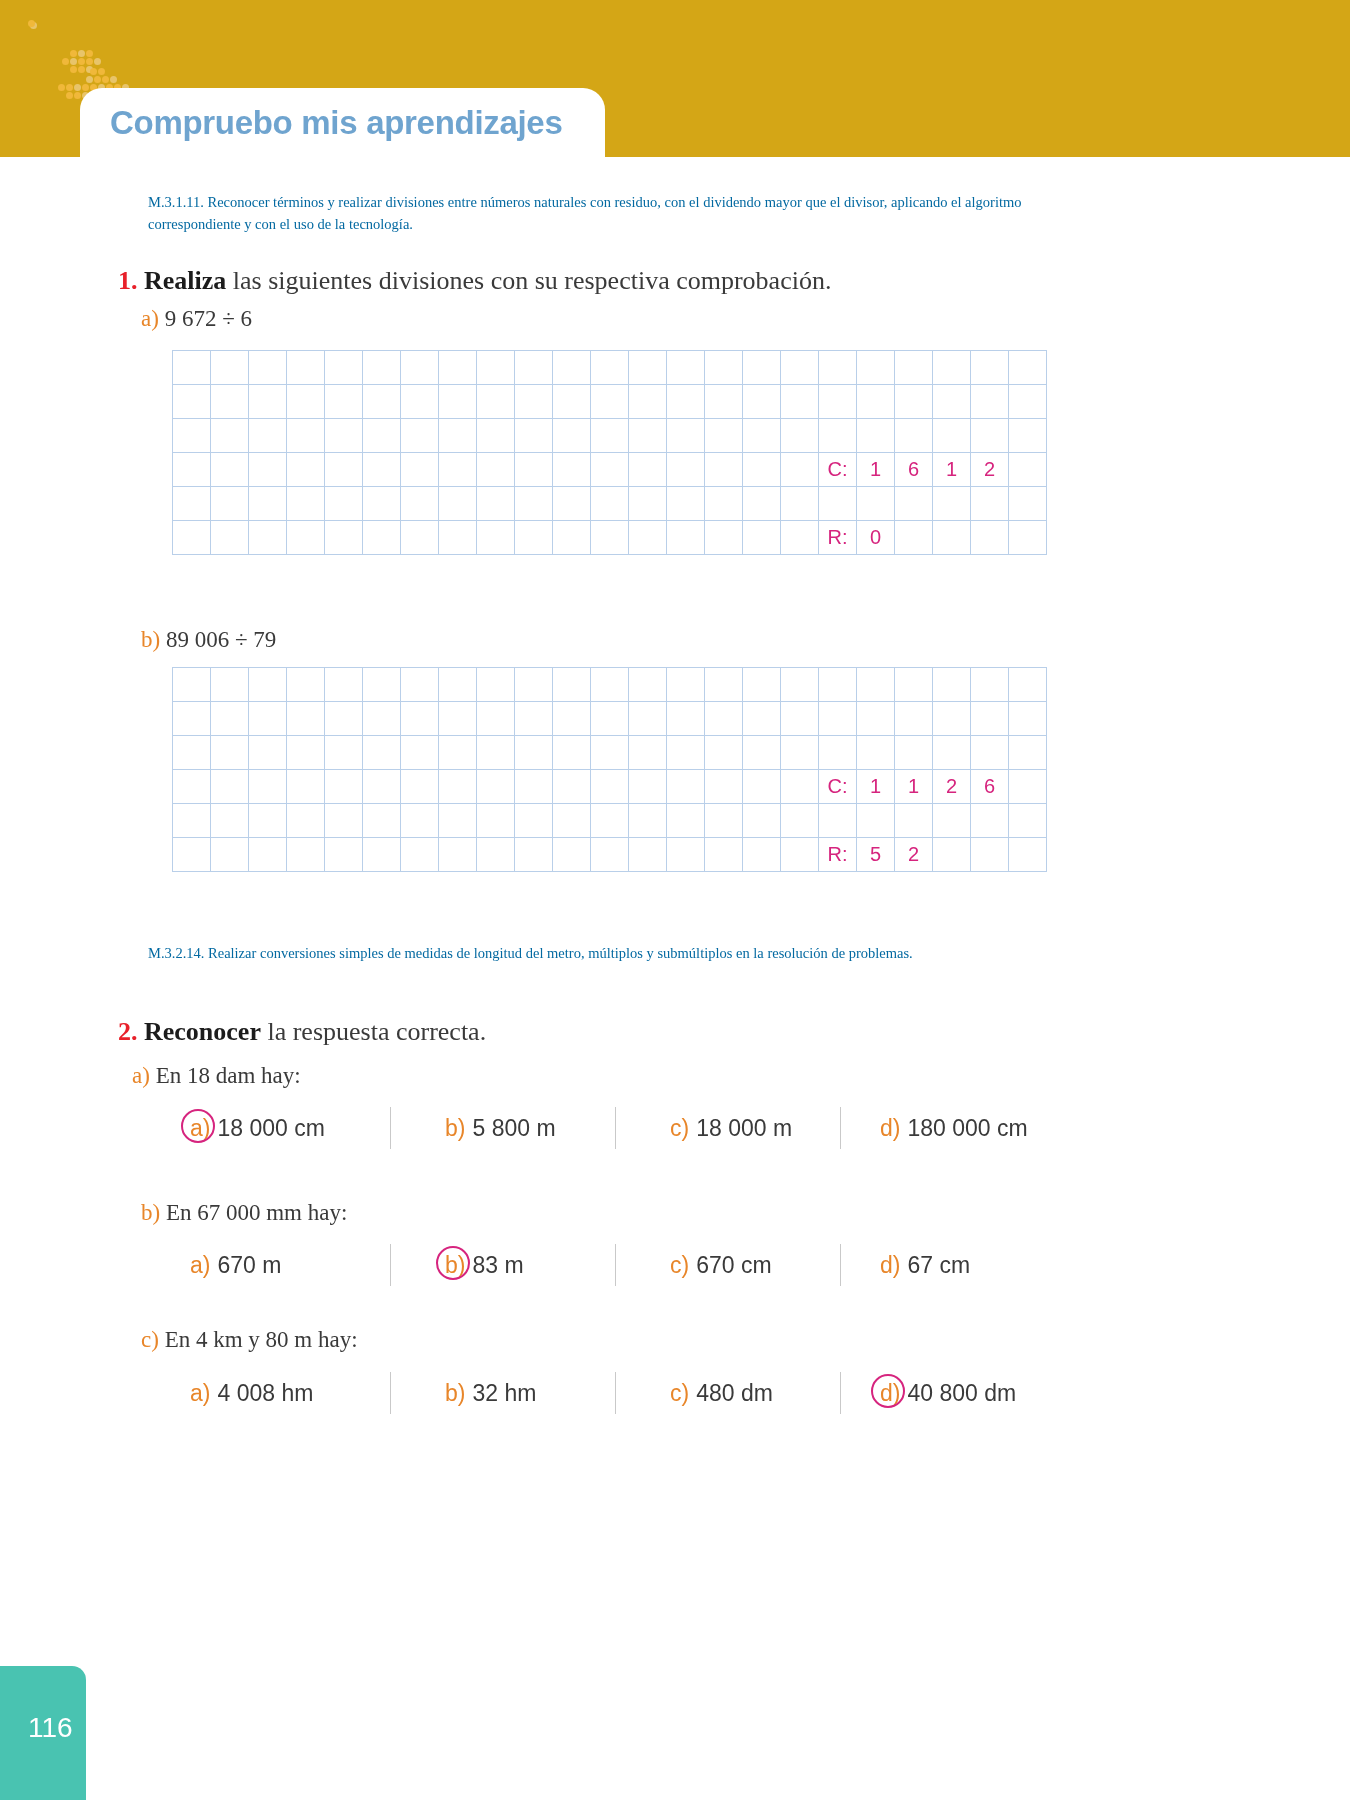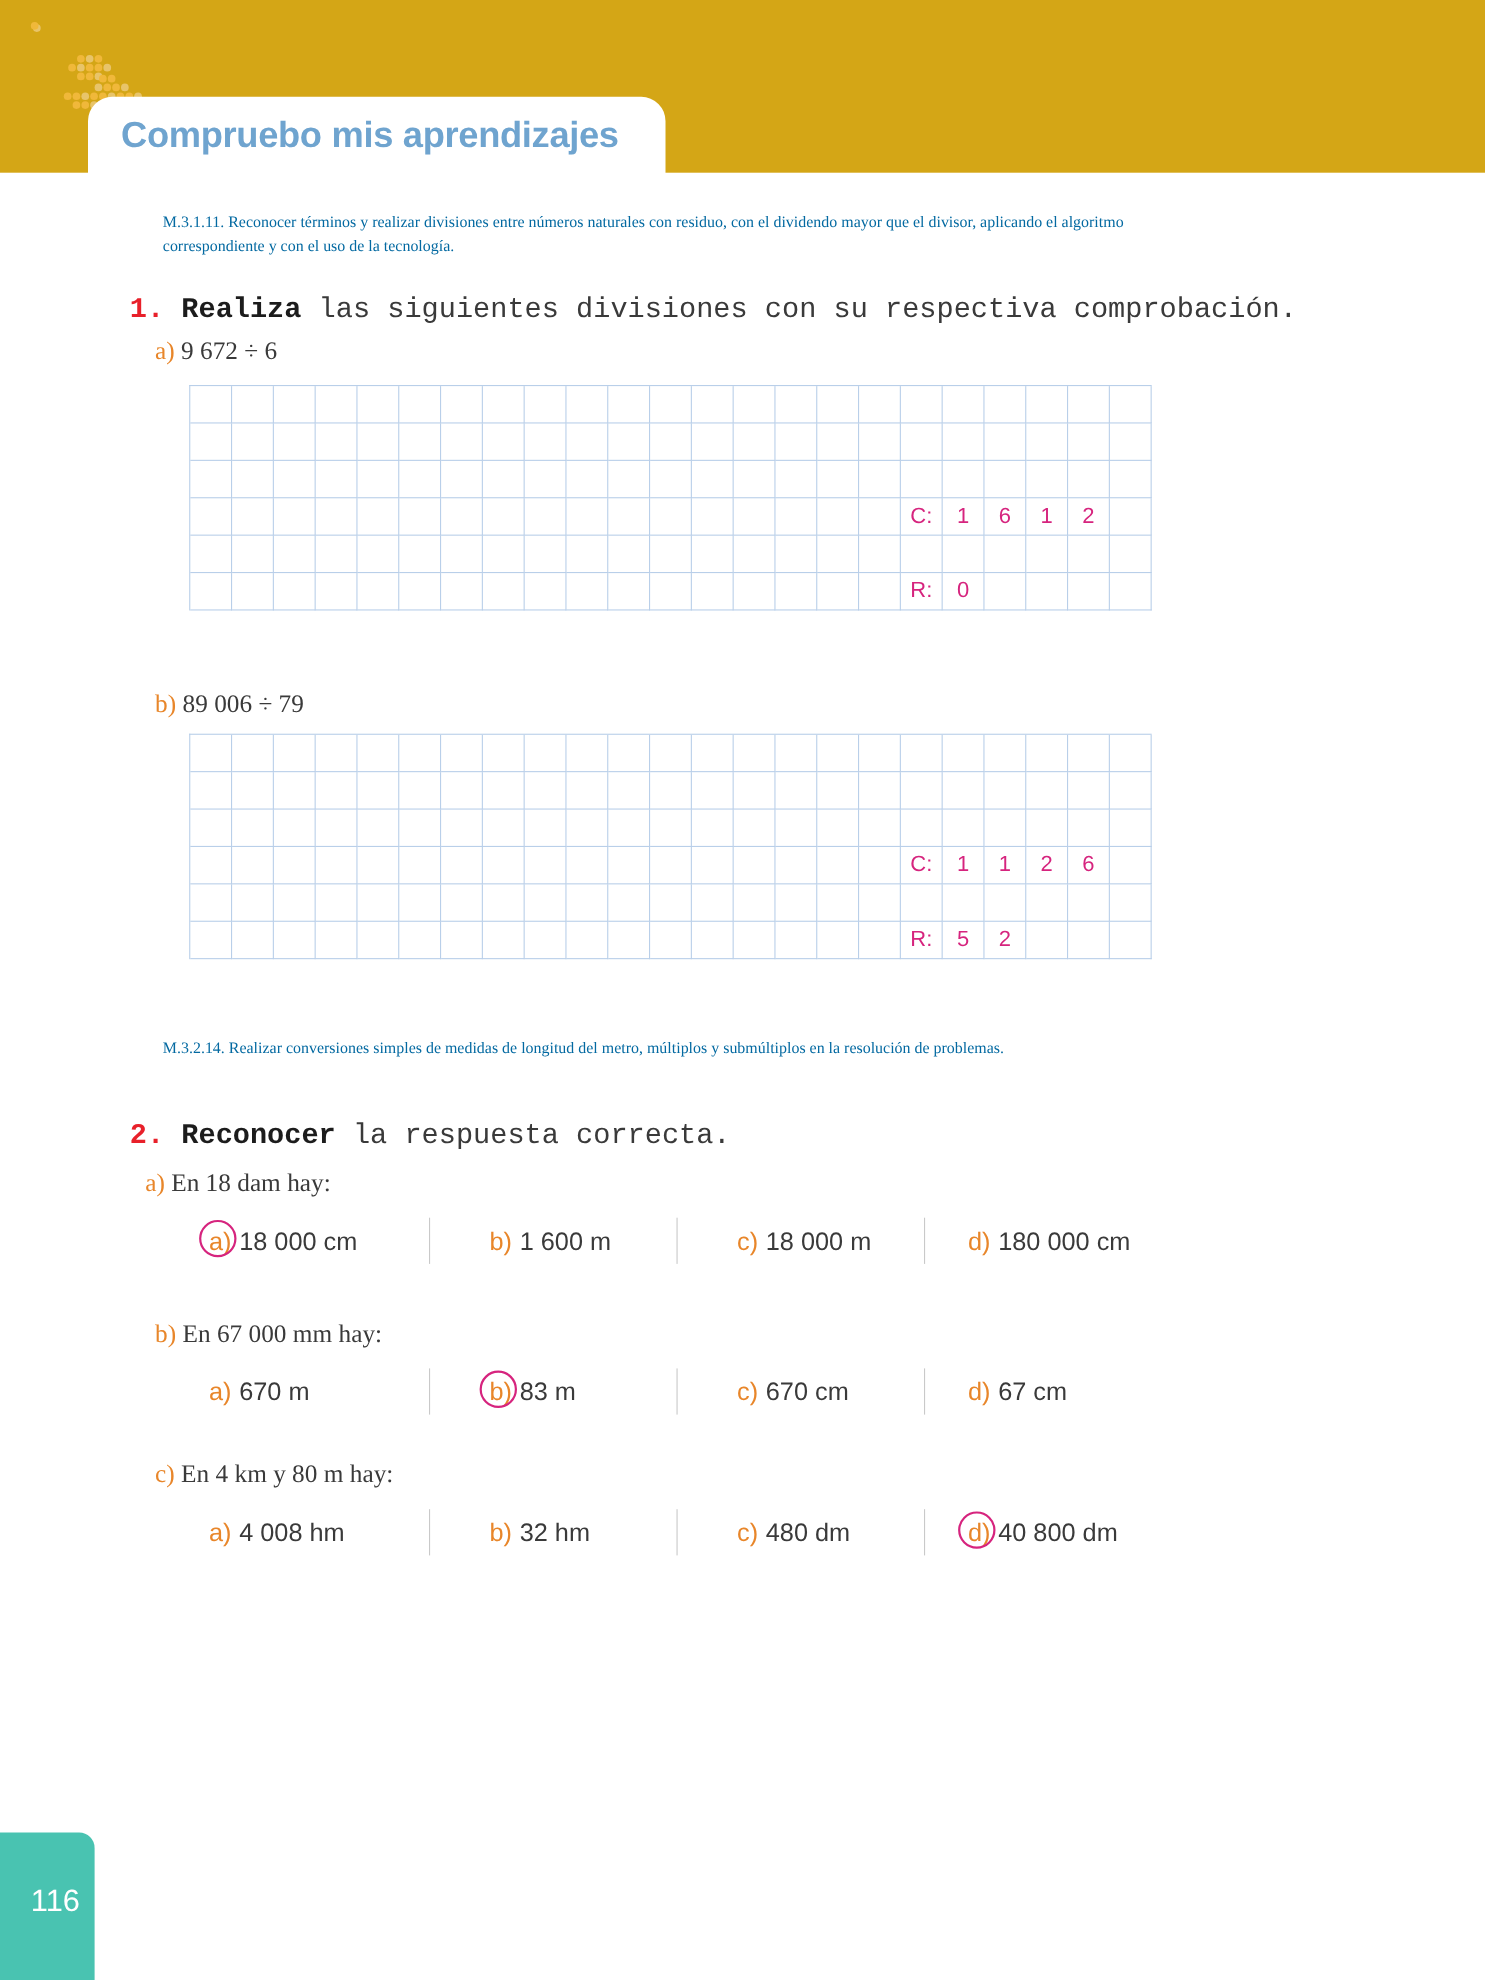--- a/index.html
+++ b/index.html
@@ -37,21 +37,21 @@
     position:absolute;
     font-family:"Liberation Serif", serif;
     font-size:14.5px;line-height:1.55;color:#0369a1;
   }
   #standard-1{left:148px;top:191px;width:910px;}
   #standard-2{left:148px;top:942px;width:1000px;}
 
   
   .ex-head{
     position:absolute;font-size:26px;color:#333333;
-    font-family:Liberation Mono, monospace;white-space:nowrap;text-align:right;
+    font-family:Liberation Serif, serif;white-space:nowrap;text-align:right;
   }
   .ex-num{color:#e8202a;font-weight:bold;}
   .ex-verb{color:#1c1c1c;font-weight:bold;}
   .ex-rest{color:#3a3a3a;font-weight:normal;}
   #ex1-head{left:118px;top:266px;}
   #ex2-head{left:118px;top:1017px;}
 
   .sub-item{
     position:absolute;font-size:23px;color:#3a3a3a;white-space:nowrap;
     font-family:Liberation Serif, serif;
@@ -502,21 +502,21 @@
   <span class="sub-letter">a)</span>
   <span>En 18 dam hay:</span>
 </div>
 <div class="mc-row" id="mc-row-a">
     <div class="mc-opt" style="left: 0px;">
       <span class="mc-letter circled">a)</span>
       <span>18 000 cm</span>
     </div>
     <div class="mc-opt" style="left: 255px;">
       <span class="mc-letter">b)</span>
-      <span>1 600 m</span>
+      <span>5 800 m</span>
     </div>
     <div class="mc-opt" style="left: 480px;">
       <span class="mc-letter">c)</span>
       <span>18 000 m</span>
     </div>
     <div class="mc-opt" style="left: 690px;">
       <span class="mc-letter">d)</span>
       <span>180 000 cm</span>
     </div>
     <div class="mc-div" style="left: 200px;"></div>

